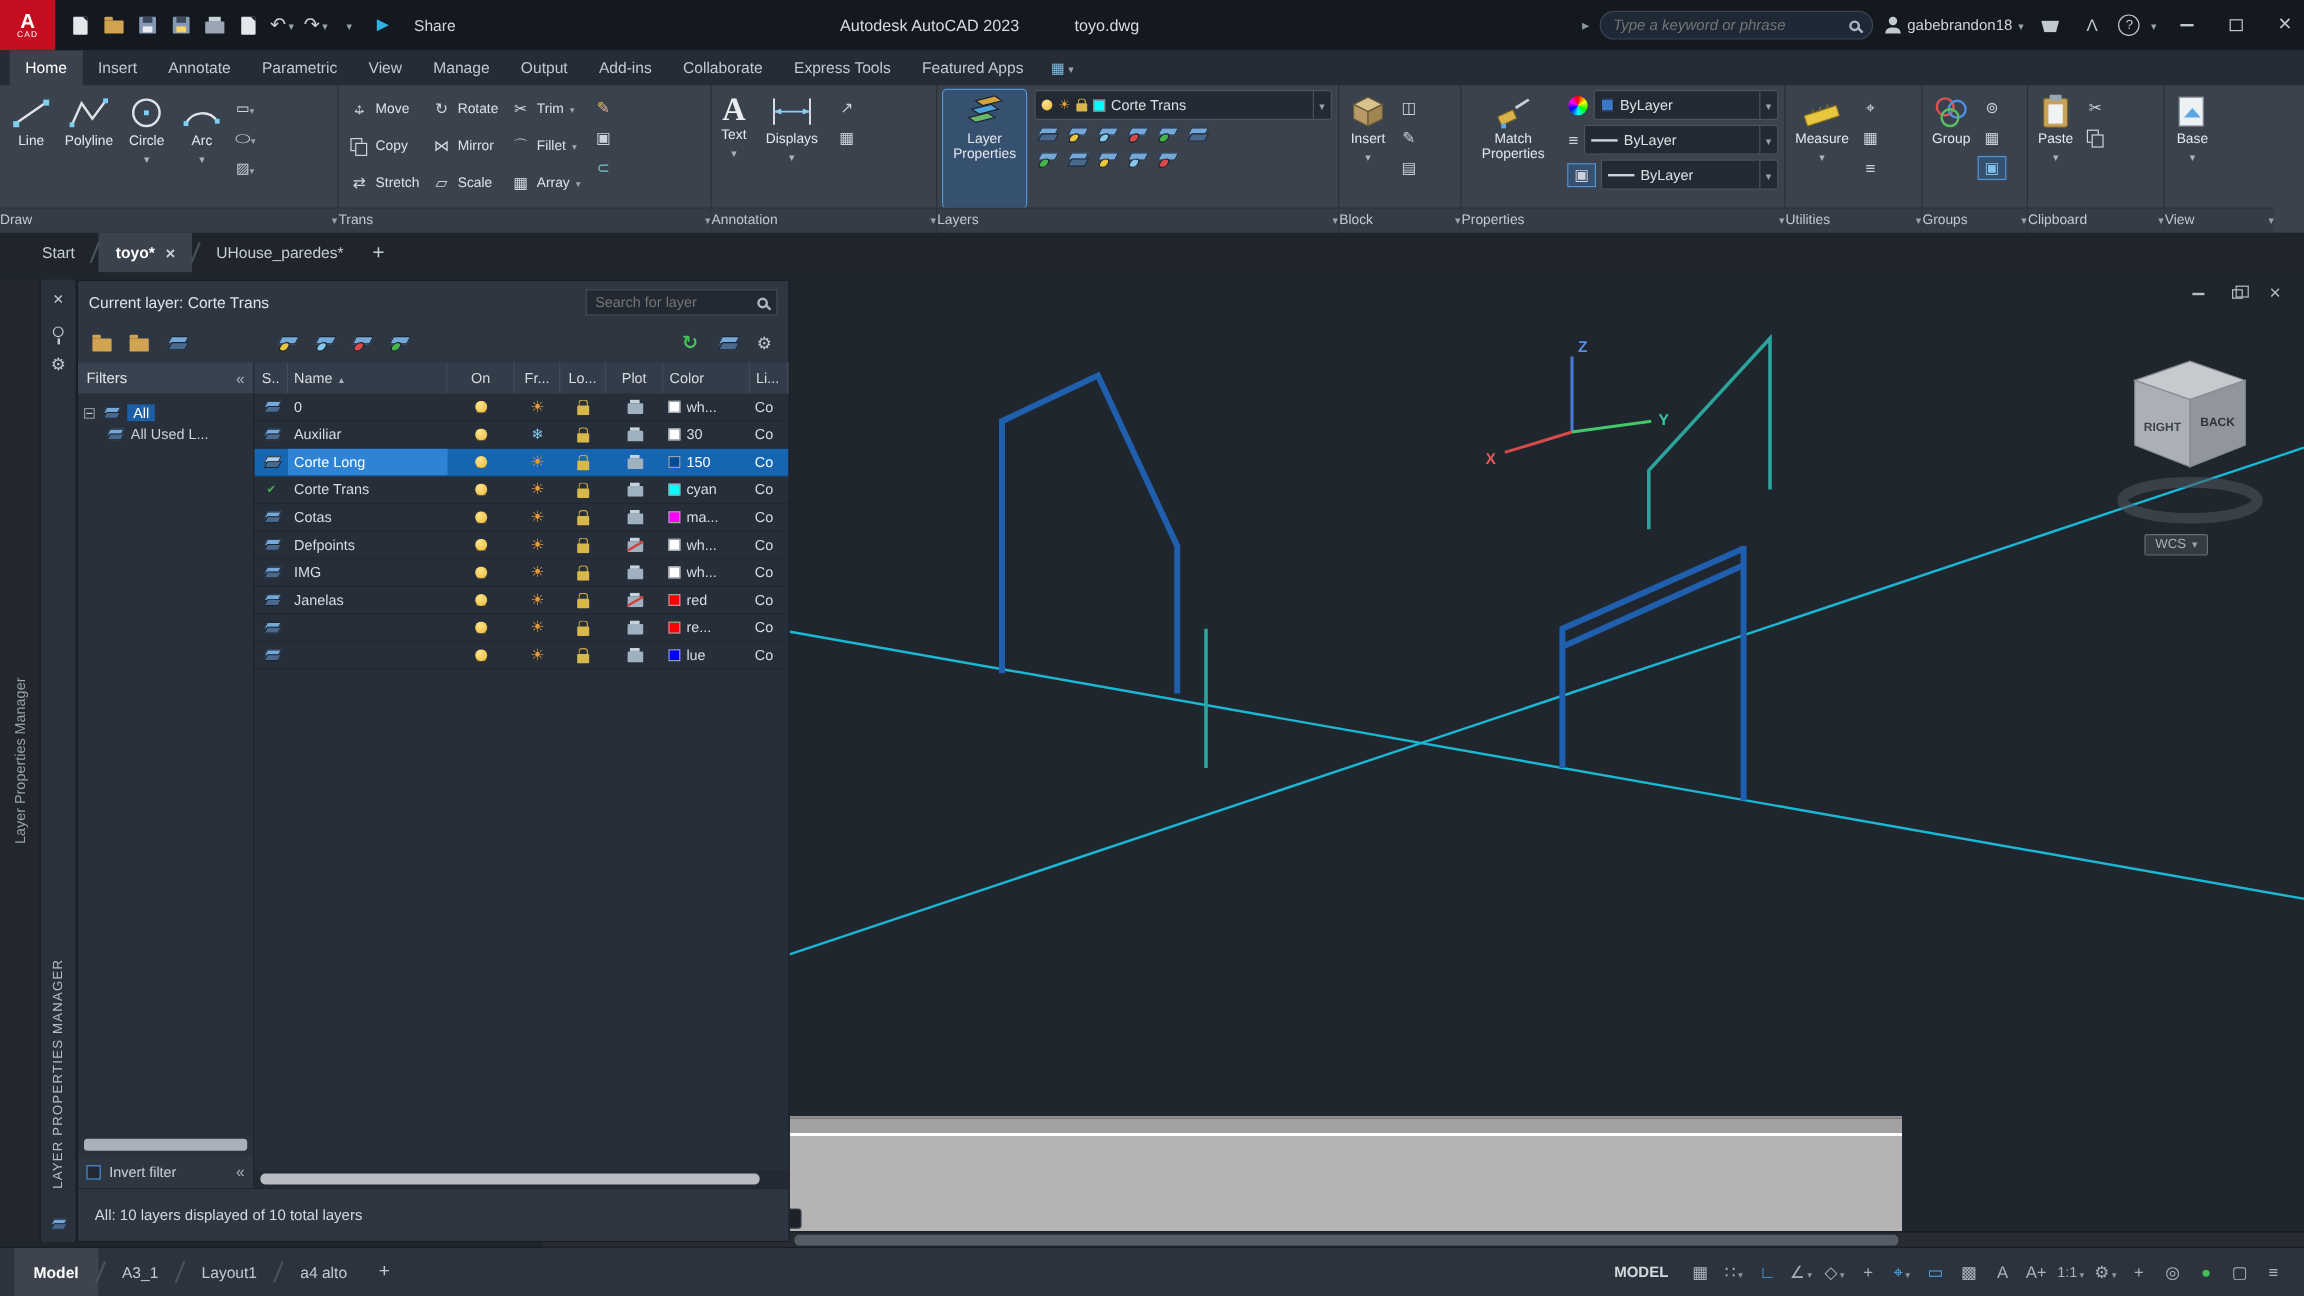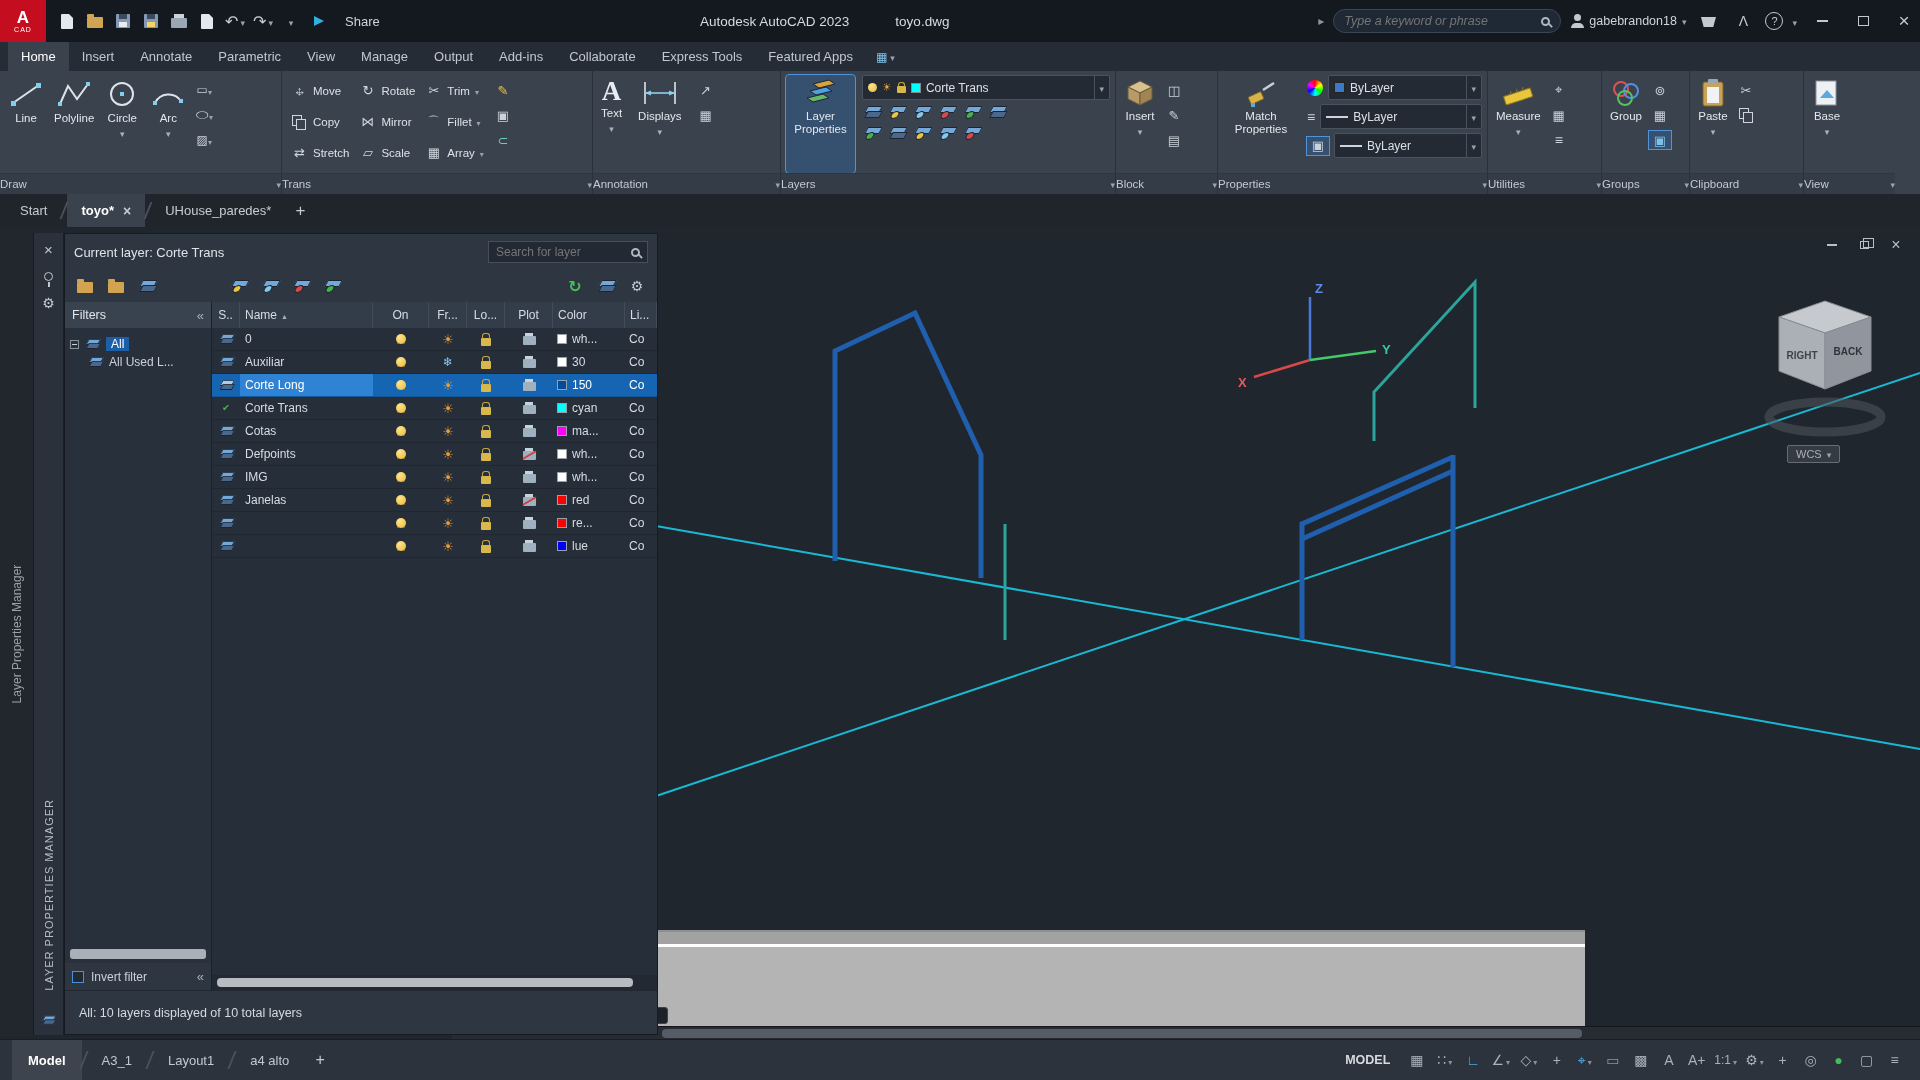--- a/index.html
+++ b/index.html
@@ -128,21 +128,21 @@
 .dot-b::after{background:#86c8ea}
 .dot-r::after{background:#d84a4a}
 .dot-g::after{background:#43b34a}
 .colorwheel{width:16px;height:16px;border-radius:50%;background:conic-gradient(#f00,#ff0,#0f0,#0ff,#00f,#f0f,#f00);flex:none}
 .swatch-sm{width:11px;height:11px;background:#3c78c8;border:1px solid #222;flex:none}
 .linesample{width:22px;height:2px;background:#cfd4da;flex:none}
 .g-list::before{content:"≡";font-size:14px;color:#ccd2d9}
 .prow{display:flex;align-items:center;gap:5px}
 
 
-.filetabs{position:absolute;left:0;top:194px;width:1920px;height:33px;background:#20252c;display:flex;align-items:stretch;padding-left:6px;font-size:13px;color:#c6ccd4}
+.filetabs{position:absolute;left:0;top:194px;width:1920px;height:33px;background:#20252c;display:flex;align-items:stretch;padding-left:21px;font-size:13px;color:#c6ccd4}
 .ftabs-holder{display:flex;align-items:stretch}
 .ftab{display:flex;align-items:center;padding:0 14px;gap:9px;cursor:pointer}
 .ftab.active{background:#3a424d;color:#fff;font-weight:bold}
 .fsep{width:2px;margin:8px 2px;background:#4a515b;transform:skewX(-22deg)}
 .ftclose::before{content:"×";font-size:14px;color:#c6ccd4}
 .ftadd{width:30px;display:flex;align-items:center;justify-content:center;cursor:pointer}
 .ftadd::before{content:"+";font-size:17px;color:#c6ccd4}
 
 
 .canvas{position:absolute;left:0;top:227px;width:1920px;height:812px;background:#20262e;overflow:hidden}

